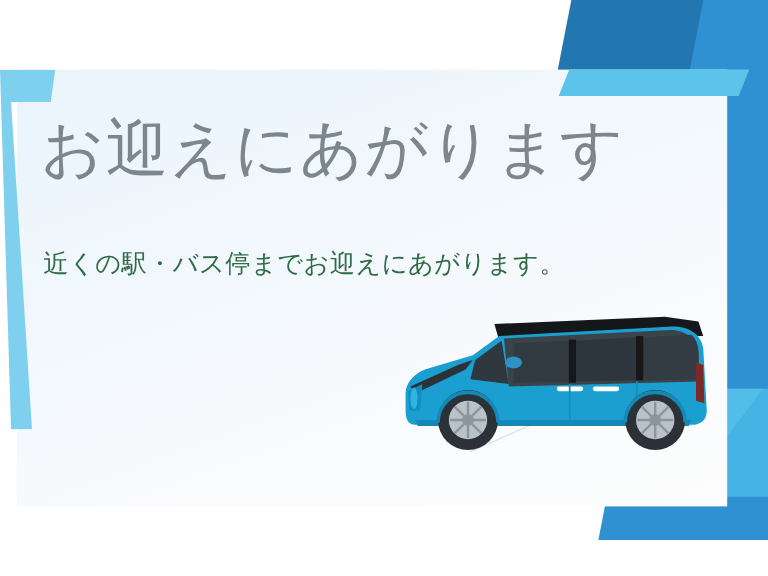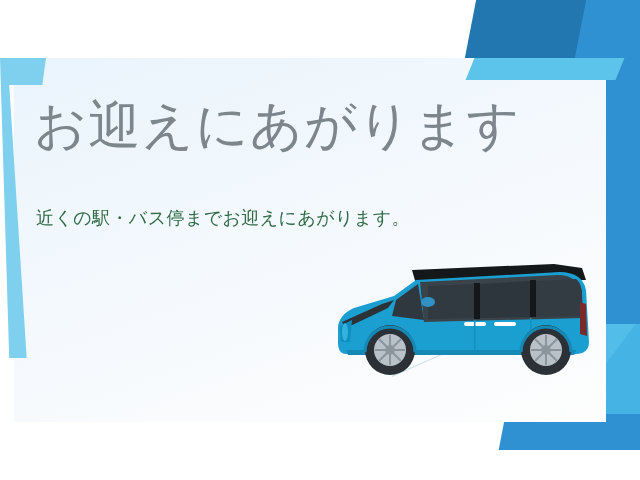--- a/index.html
+++ b/index.html
@@ -124,21 +124,21 @@
     letter-spacing: 1px;
     color: #7c868c;
     font-weight: 400;
     white-space: nowrap;
   }
   #body-lines {
     position: absolute;
     left: 36px;
     top: 204px;
     color: #2f6b44;
-    font-size: 18px;
+    font-size: 21px;
     line-height: 1.62;
     letter-spacing: 0.4px;
     white-space: nowrap;
   }
   .body-line { display: block; }
 
   
   #car {
     position: absolute;
     left: 324px;

